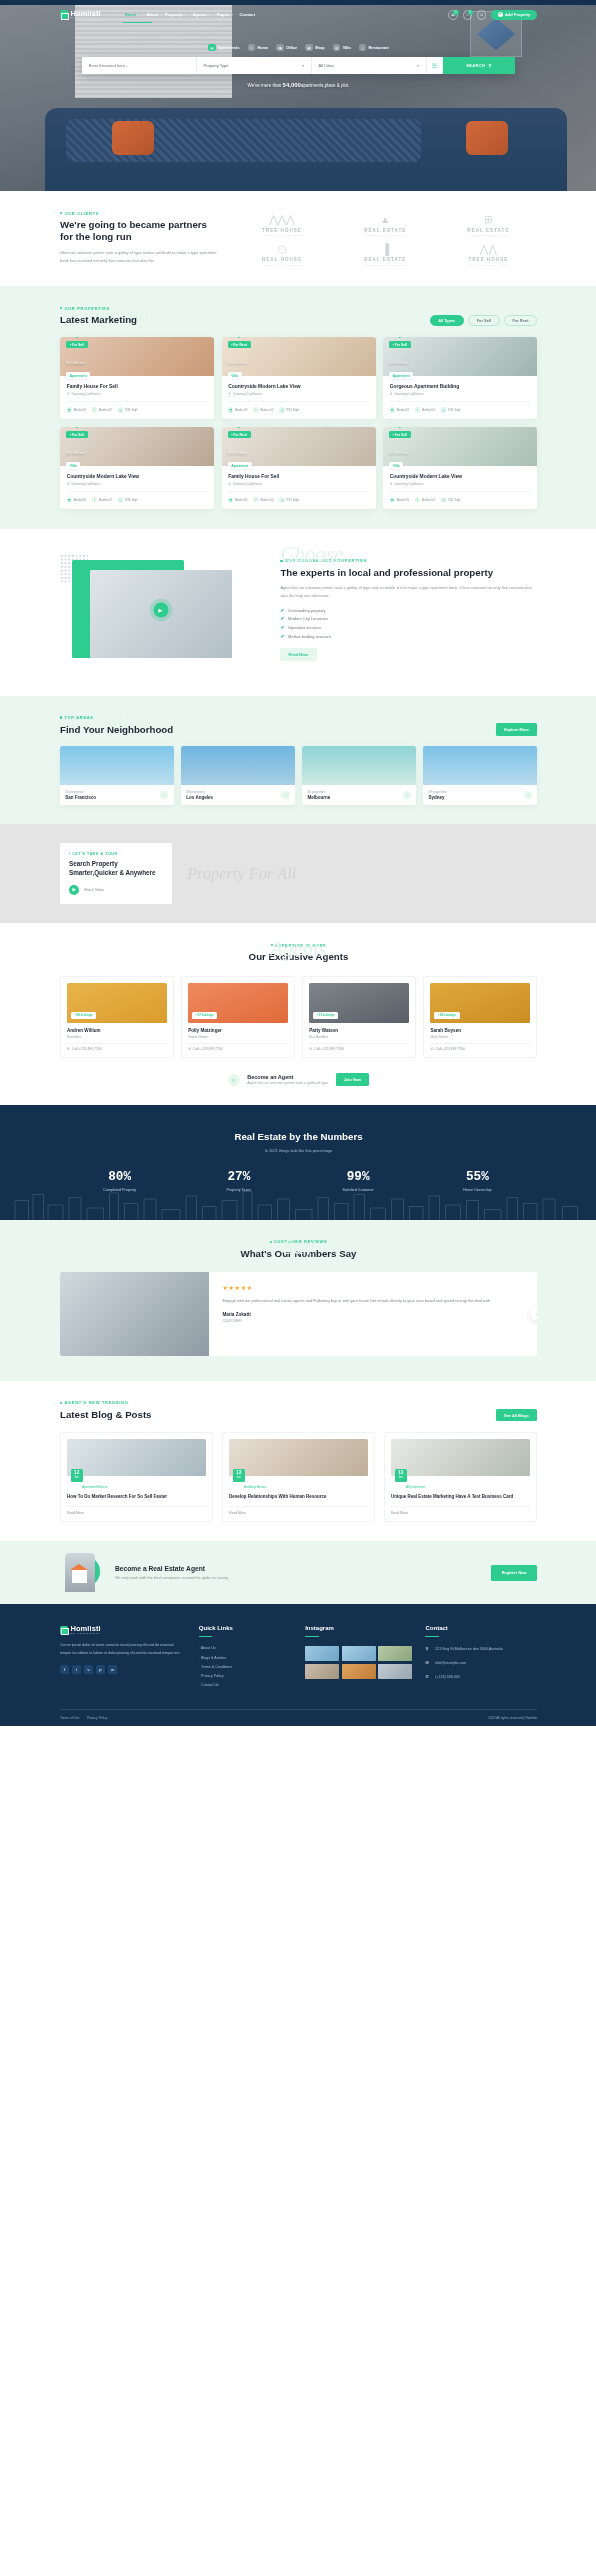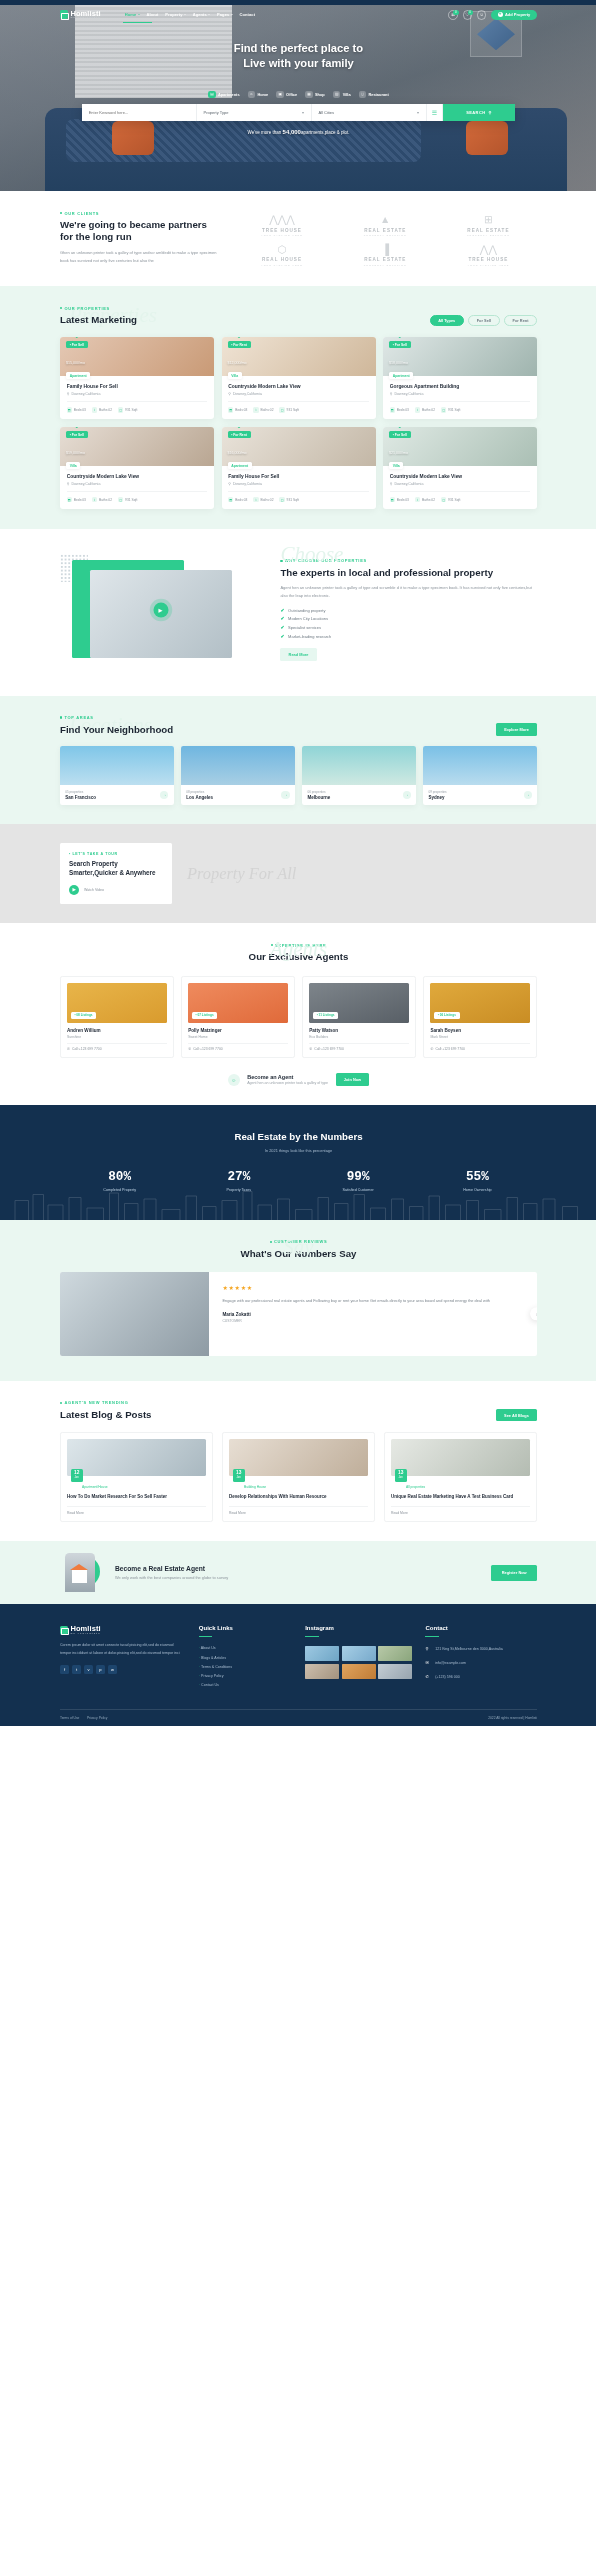--- a/index.html
+++ b/index.html
@@ -389,24 +389,20 @@
         <div class="ic-round">♡<span class="ic-badge">0</span></div>
         <div class="ic-round">☺</div>
         <div class="btn-add">
           <span class="plus-circ">+</span>
           <span>Add Property</span>
         </div>
       </div>
     </div>
 
     <div class="hero-body">
-      <div class="hero-h1">
-        <div>Find the perfect place to</div>
-        <div>Live with your family</div>
-      </div>
 
       <div class="hero-cats">
         <div class="cat active">
             <span class="cat-ic">▤</span>
             <span class="cat-lb">Apartments</span>
           </div>
         <div class="cat">
             <span class="cat-ic">⌂</span>
             <span class="cat-lb">Home</span>
           </div>

